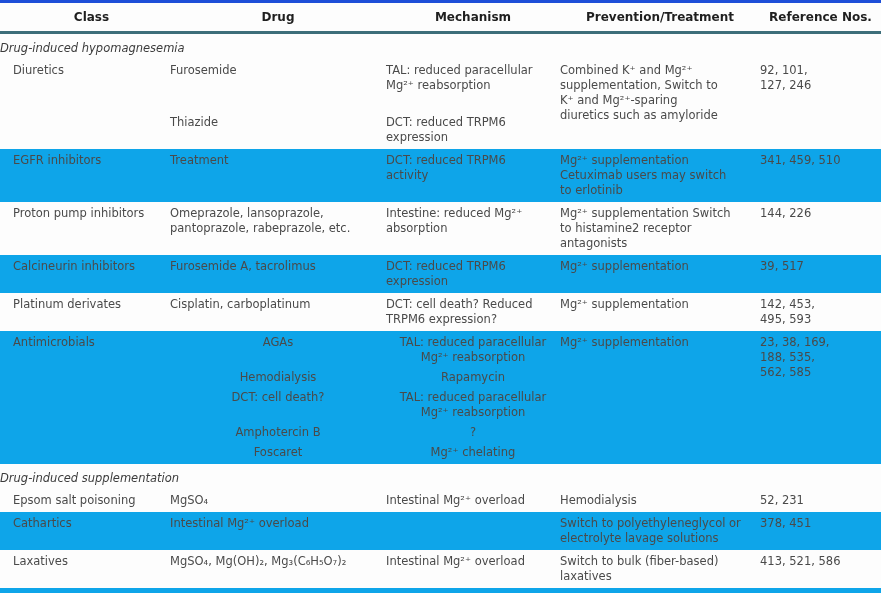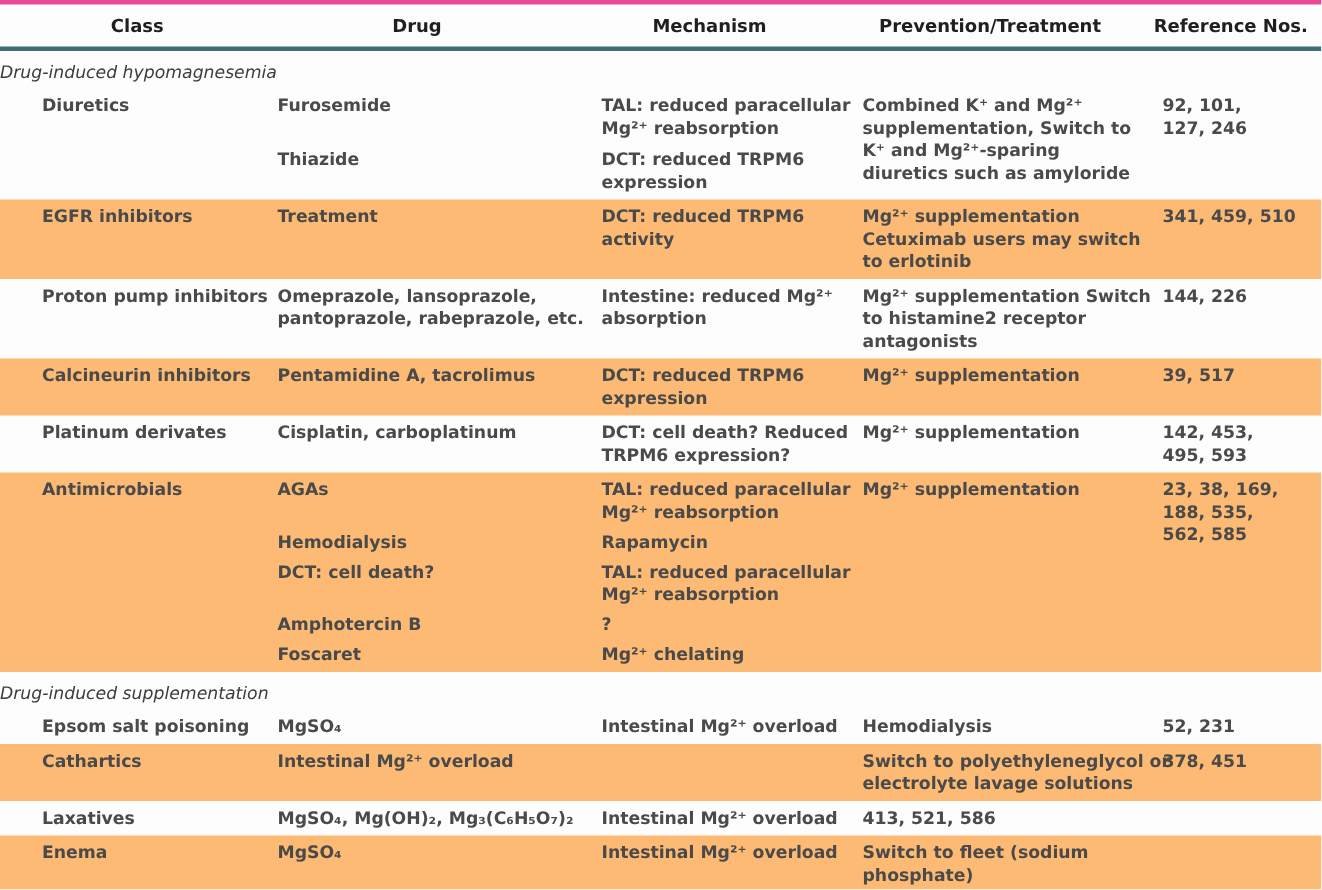--- a/index.html
+++ b/index.html
@@ -5,21 +5,21 @@
   html,body { margin:0; padding:0; }
   .page {
     position:relative;
     width:881px; height:593px;
     overflow:hidden;
     background:#fdfdfd;
     font-family:"DejaVu Sans", sans-serif;
     font-size:11.5px;
     line-height:15px;
     color:#4a4a4a;
-    border-top:3px solid #ec4899;
+    border-top:3px solid #1d4ed8;
     box-sizing:border-box;
   }
   .header-row {
     display:grid;
     grid-template-columns:157px 216px 174px 200px 121px;
     padding:7px 0 6px 13px;
     font-weight:bold;
     font-size:12px;
     color:#1f1f1f;
     border-bottom:3px solid #3d6e7a;
@@ -27,28 +27,27 @@
   .header-row .h { text-align:center; }
   .section-title {
     text-align:left;
     font-style:italic;
     padding:7px 0 3px 0;
     color:#3c3c3c;
   }
   .row {
     display:grid;
     grid-template-columns:157px 390px 200px 121px;
-    padding:4px 0 4px 28px;
+    padding:4px 0 4px 13px;
     align-items:start;
-    font-weight:bold;
   }
-  .row.blue { background:#fdba74; }
+  .row.blue { background:#0ea5e9; }
   .pairs { display:grid; grid-template-columns:216px 174px; }
-  .pairs.gap6 { row-gap:6px; }
-  .pairs.gap5 { row-gap:5px; }
+  .pairs.gap6 { row-gap:22px; }
+  .pairs.gap5 { row-gap:5px;text-align:center; }
   .cell { white-space:pre; }
 </style>
 </head>
 <body>
 
 <div class="page">
 
   <div class="header-row">
     <div class="h">Class</div>
     <div class="h">Drug</div>
@@ -100,21 +99,21 @@
     </div>
     <div class="cell">Mg²⁺ supplementation Switch
 to histamine2 receptor
 antagonists</div>
     <div class="cell">144, 226</div>
   </div>
 
   <div class="row blue">
     <div class="cell">Calcineurin inhibitors</div>
     <div class="pairs">
-      <div class="cell">Pentamidine A, tacrolimus</div>
+      <div class="cell">Furosemide A, tacrolimus</div>
       <div class="cell">DCT: reduced TRPM6
 expression</div>
     </div>
     <div class="cell">Mg²⁺ supplementation</div>
     <div class="cell">39, 517</div>
   </div>
 
   <div class="row">
     <div class="cell">Platinum derivates</div>
     <div class="pairs">
@@ -170,20 +169,22 @@
 electrolyte lavage solutions</div>
     <div class="cell">378, 451</div>
   </div>
 
   <div class="row">
     <div class="cell">Laxatives</div>
     <div class="pairs">
       <div class="cell">MgSO₄, Mg(OH)₂, Mg₃(C₆H₅O₇)₂</div>
       <div class="cell">Intestinal Mg²⁺ overload</div>
     </div>
+    <div class="cell">Switch to bulk (fiber-based)
+laxatives</div>
     <div class="cell">413, 521, 586</div>
   </div>
 
   <div class="row blue">
     <div class="cell">Enema</div>
     <div class="pairs">
       <div class="cell">MgSO₄</div>
       <div class="cell">Intestinal Mg²⁺ overload</div>
     </div>
     <div class="cell">Switch to fleet (sodium

